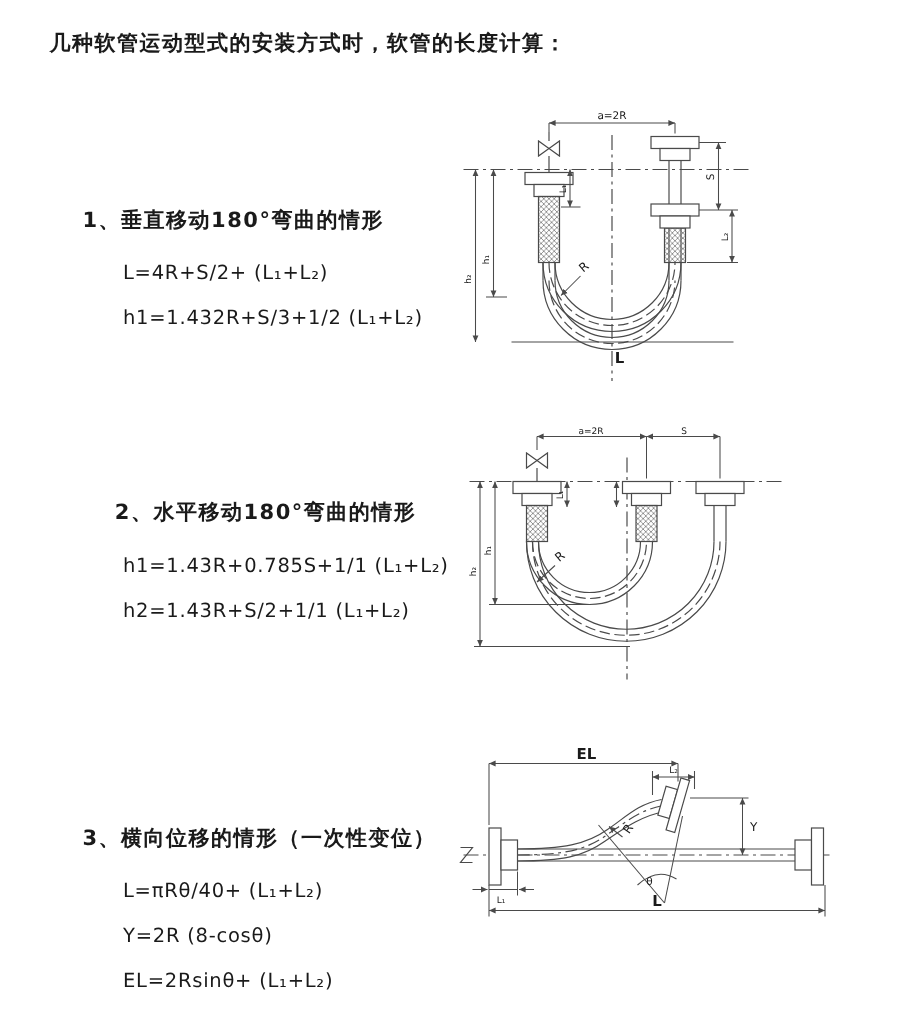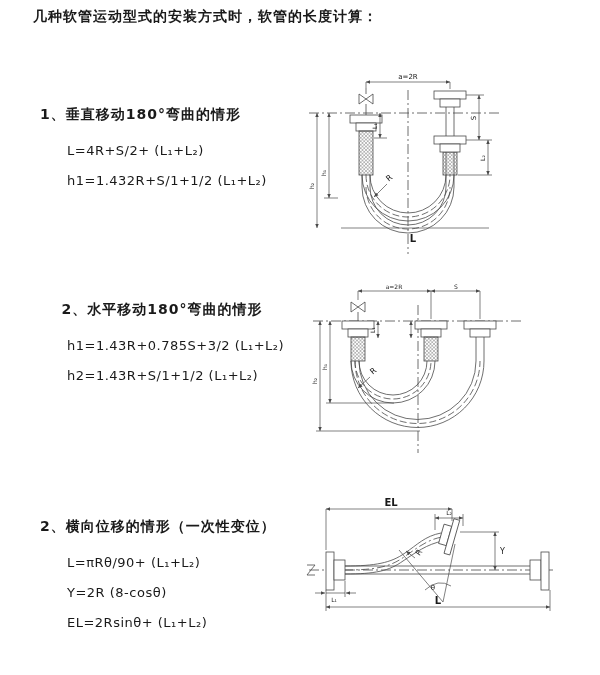--- a/index.html
+++ b/index.html
@@ -1,23 +1,23 @@
 <!DOCTYPE html>
 <html><head>
 <meta charset="utf-8">
 <style>
   html,body{margin:0;padding:0;}
   body{
     width:600px;height:675px;position:relative;background:#ffffff;overflow:hidden;
     font-family:"DejaVu Sans","Liberation Sans",sans-serif;color:#1a1a1a;
   }
   .page-title{
-    position:absolute;left:33px;top:8px;font-size:14px;font-weight:700;letter-spacing:1px;
+    position:absolute;left:33px;top:20px;font-size:14px;font-weight:700;letter-spacing:1px;
   }
-  .section{position:absolute;left:40px;}
+  .section{position:absolute;left:55px;margin-top:32px;}
   .section .heading{font-size:14px;font-weight:700;letter-spacing:1px;margin:0;}
   .formulas{margin-top:11px;}
   .formula{
     margin-left:27px;height:30px;display:flex;align-items:center;
     font-size:13px;font-weight:400;letter-spacing:0.5px;white-space:pre;
   }
   #sec1{top:106px;} #sec2{top:301px;text-align:center;} #sec3{top:518px;}
   .diagram{position:absolute;}
   #dia1{left:303px;top:66px;} #dia2{left:308px;top:281px;} #dia3{left:303px;top:490px;}
   svg{display:block;}
@@ -25,36 +25,36 @@
 </style>
 </head>
 <body>
 
 <div class="page-title">几种软管运动型式的安装方式时，软管的长度计算：</div>
 
 <div class="section" id="sec1">
   <div class="heading">1、垂直移动180°弯曲的情形</div>
   <div class="formulas">
     <div class="formula">L=4R+S/2+ (L₁+L₂)</div>
-    <div class="formula">h1=1.432R+S/1+1/2 (L₁+L₂)</div>
+    <div class="formula">h1=1.432R+S/3+1/2 (L₁+L₂)</div>
   </div>
 </div>
 
 <div class="section" id="sec2">
   <div class="heading">2、水平移动180°弯曲的情形</div>
   <div class="formulas">
-    <div class="formula">h1=1.43R+0.785S+3/2 (L₁+L₂)</div>
-    <div class="formula">h2=1.43R+S/1+1/2 (L₁+L₂)</div>
+    <div class="formula">h1=1.43R+0.785S+1/1 (L₁+L₂)</div>
+    <div class="formula">h2=1.43R+S/2+1/1 (L₁+L₂)</div>
   </div>
 </div>
 
 <div class="section" id="sec3">
-  <div class="heading">2、横向位移的情形（一次性变位）</div>
+  <div class="heading">3、横向位移的情形（一次性变位）</div>
   <div class="formulas">
-    <div class="formula">L=πRθ/90+ (L₁+L₂)</div>
+    <div class="formula">L=πRθ/40+ (L₁+L₂)</div>
     <div class="formula">Y=2R (8-cosθ)</div>
     <div class="formula">EL=2Rsinθ+ (L₁+L₂)</div>
   </div>
 </div>
 
 <div class="diagram" id="dia1">
 <svg width="235" height="192" viewBox="0 0 235 192">
   <defs>
     <marker id="ar1" viewBox="0 0 10 10" refX="9" refY="5" markerWidth="7" markerHeight="7" orient="auto-start-reverse">
       <path d="M0 1 L9 5 L0 9 Z" fill="#4a4a4a"></path>

